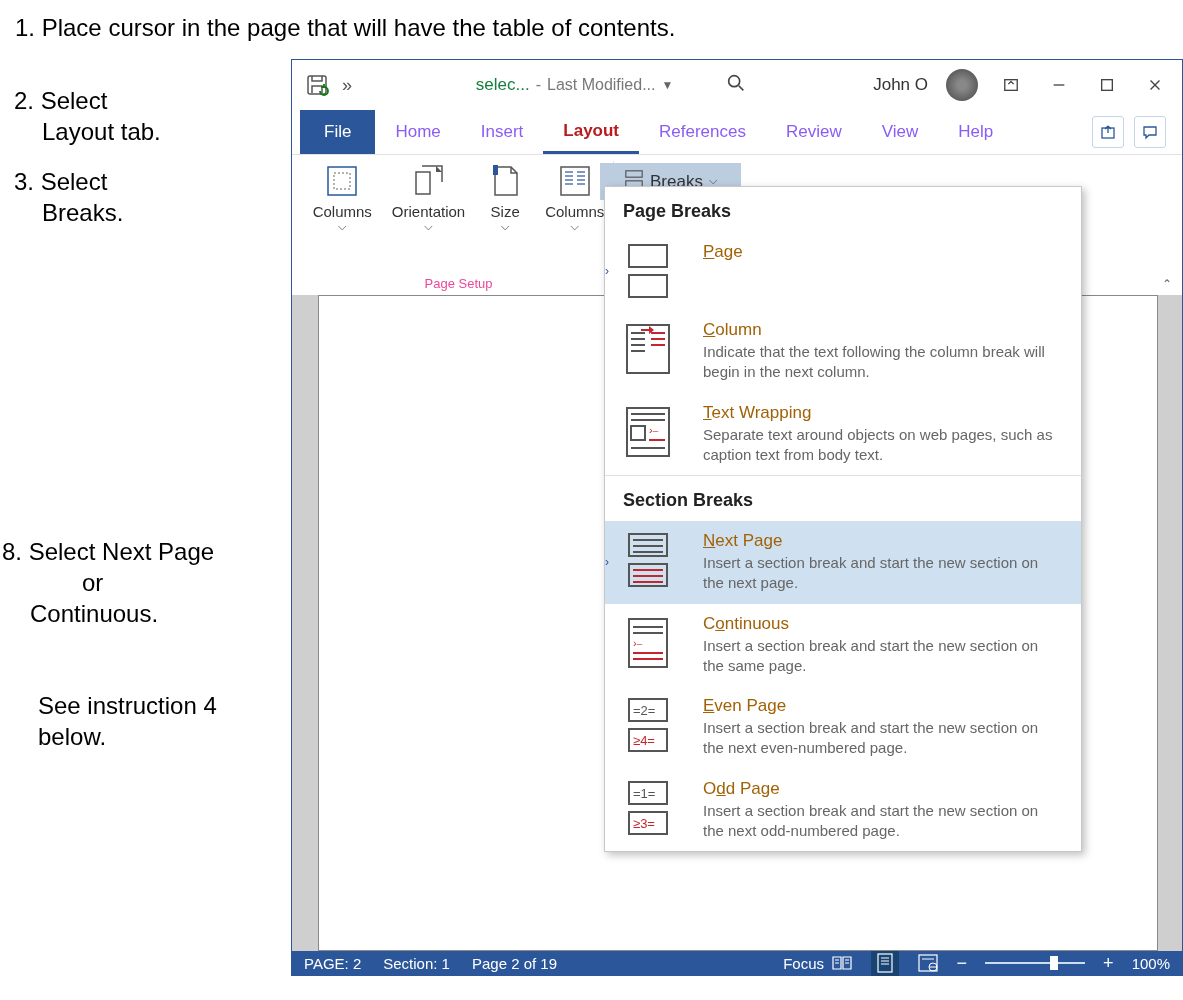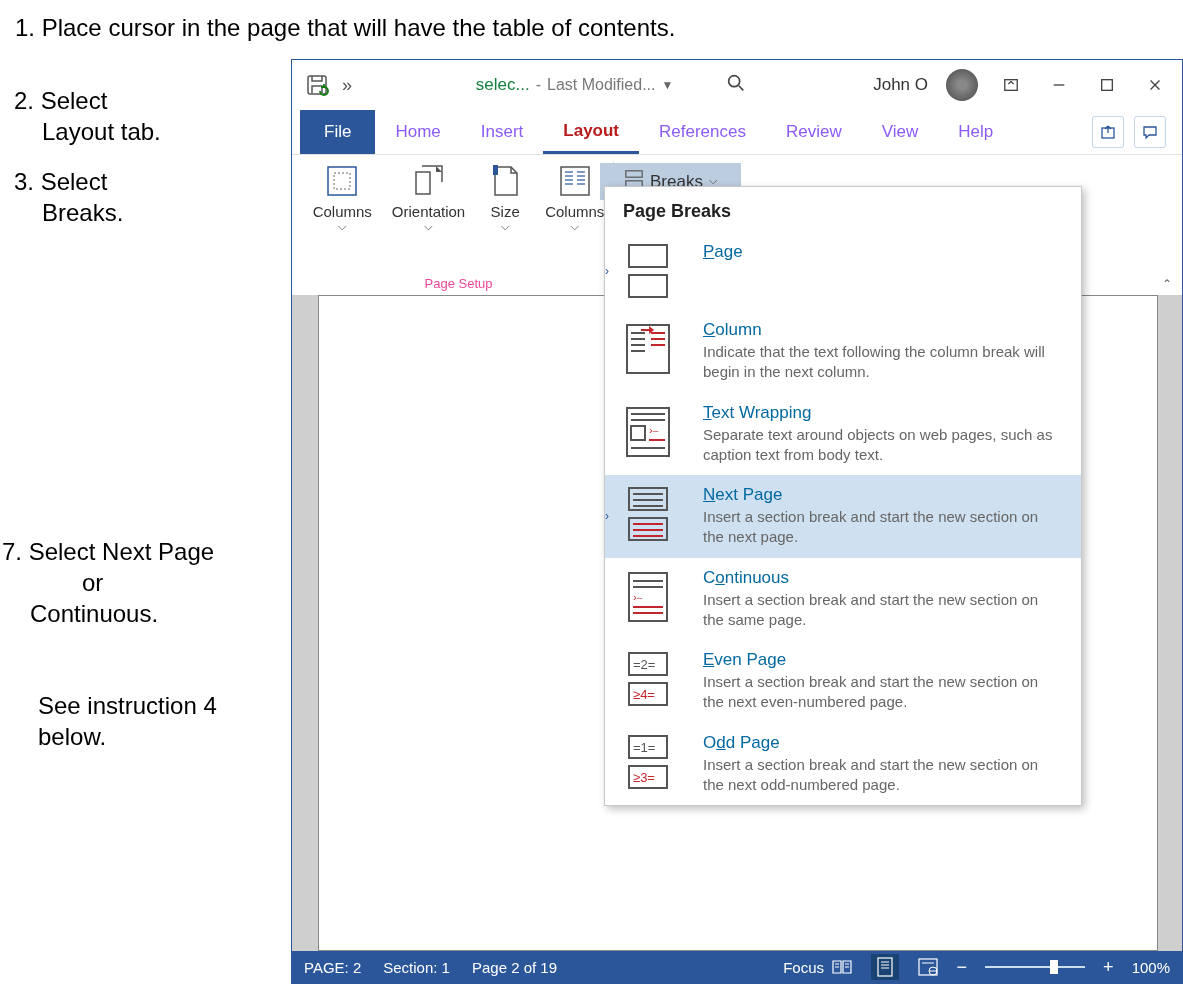--- a/index.html
+++ b/index.html
@@ -43,27 +43,27 @@
   .breaks-button { position: absolute; left: 308px; top: 8px; background: #bccde0; padding: 6px 24px; font-size: 17px; color: #333; display: flex; align-items: center; gap: 6px; }
   .collapse-caret { position: absolute; right: 10px; bottom: 4px; font-size: 12px; color: #666; }
   .doc-area { height: 656px; background: #cfcfcf; position: relative; }
   .doc-page { position: absolute; left: 26px; top: 0; width: 840px; height: 656px; background: #fff; border: 1px solid #888; }
   .breaks-menu { position: absolute; left: 604px; top: 186px; width: 478px; background: #fff; border: 1px solid #c8c8c8; box-shadow: 3px 3px 8px rgba(0,0,0,0.25); }
   .menu-header { font-size: 18px; font-weight: bold; padding: 14px 18px 10px 18px; color: #222; }
   .menu-item { display: flex; padding: 10px 18px; gap: 22px; cursor: pointer; }
   .menu-item.hover { background: #cfe0f0; }
   .menu-icon { width: 58px; height: 58px; flex-shrink: 0; display: flex; flex-direction: column; justify-content: center; }
   .menu-text { flex: 1; }
-  .menu-title { font-size: 17px; color: #0369a1; margin-bottom: 2px; }
+  .menu-title { font-size: 17px; color: #a16207; margin-bottom: 2px; }
   .menu-title .ul { text-decoration: underline; }
   .menu-desc { font-size: 15px; color: #666; line-height: 1.35; }
   .separator-section { border-top: 1px solid #e1e1e1; }
   .pointer { position: absolute; left: 0px; top: 50%; transform: translateY(-50%); color: #2b579a; font-size: 12px; }
   .item-rel { position: relative; }
-  .status-bar { height: 32px; background: #2b579a; color: #fff; display: flex; align-items: center; padding: 0 12px; font-size: 15px; gap: 34px; }
+  .status-bar { height: 24px; background: #2b579a; color: #fff; display: flex; align-items: center; padding: 0 12px; font-size: 15px; gap: 34px; }
   .status-left { display: flex; gap: 22px; }
   .status-right { margin-left: auto; display: flex; align-items: center; gap: 18px; }
   .status-icon { width: 22px; height: 22px; display: inline-flex; justify-content: center; align-items: center; }
   .status-icon svg { display: block; }
   .status-icon.active { background: #194372; padding: 3px 6px; width: auto; height: auto; }
   .zoom-slider { width: 100px; height: 2px; background: #cde; position: relative; }
   .zoom-slider-handle { position: absolute; left: 65px; top: -6px; width: 8px; height: 14px; background: #fff; }
 </style>
 </head>
 <body>
@@ -72,21 +72,21 @@
   <div class="instr instr1">1. Place cursor in the page that will have the table of contents.</div>
   <div class="instr instr2">
     <span>2. Select</span><br>
     <span style="padding-left:28px">Layout tab.</span>
   </div>
   <div class="instr instr3">
     <span>3. Select</span><br>
     <span style="padding-left:28px">Breaks.</span>
   </div>
   <div class="instr instr4">
-    <span>7. Select Next Page</span><br>
+    <span>8. Select Next Page</span><br>
     <span style="padding-left:80px">or</span><br>
     <span style="padding-left:28px">Continuous.</span>
   </div>
   <div class="instr instr5">
     <span>See instruction 4</span><br>
     <span>below.</span>
   </div>
 </div>
 
 <div class="word-window">
@@ -338,20 +338,21 @@
           <line x1="26" y1="36" x2="42" y2="36" stroke="#c1272d" stroke-width="2"></line>
           <line x1="8" y1="44" x2="42" y2="44" stroke="#555" stroke-width="2"></line>
         </svg>
     </div>
     <div class="menu-text">
       <div class="menu-title"><span class="ul">T</span><span>ext Wrapping</span></div>
       <div class="menu-desc">Separate text around objects on web pages, such as caption text from body text.</div>
     </div>
   </div>
 
+  <div class="menu-header separator-section">Section Breaks</div>
 
   <div class="menu-item hover item-rel">
     <span class="pointer">›</span>
     <div class="menu-icon">
       <svg viewBox="0 0 50 56" width="50" height="56">
           <rect x="6" y="2" width="38" height="22" fill="none" stroke="#555" stroke-width="2"></rect>
           <line x1="10" y1="8" x2="40" y2="8" stroke="#555" stroke-width="2"></line>
           <line x1="10" y1="14" x2="40" y2="14" stroke="#555" stroke-width="2"></line>
           <line x1="10" y1="20" x2="40" y2="20" stroke="#555" stroke-width="2"></line>
           <rect x="6" y="32" width="38" height="22" fill="none" stroke="#555" stroke-width="2"></rect>

